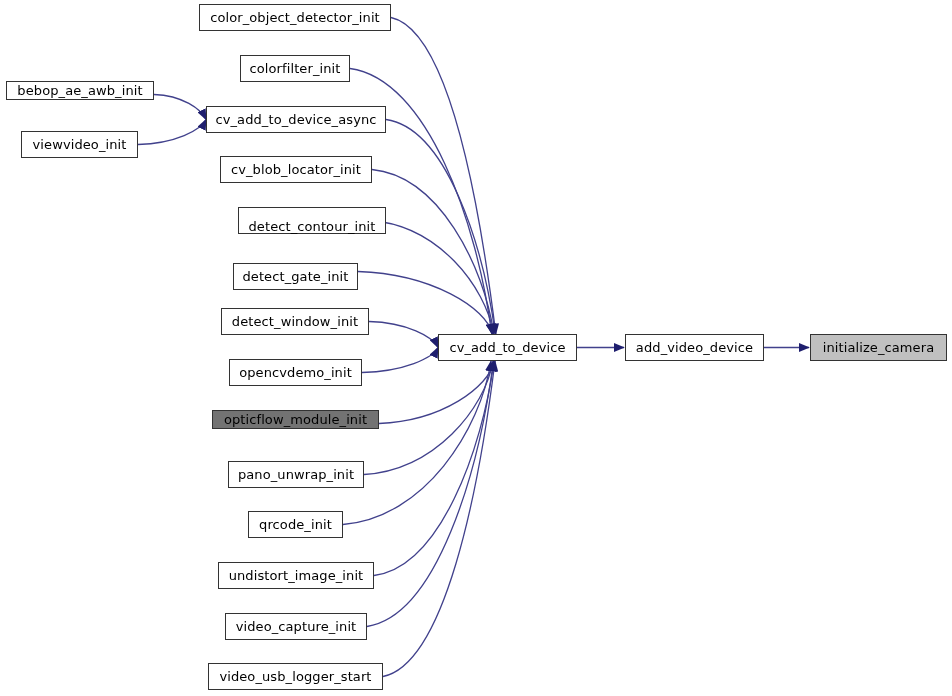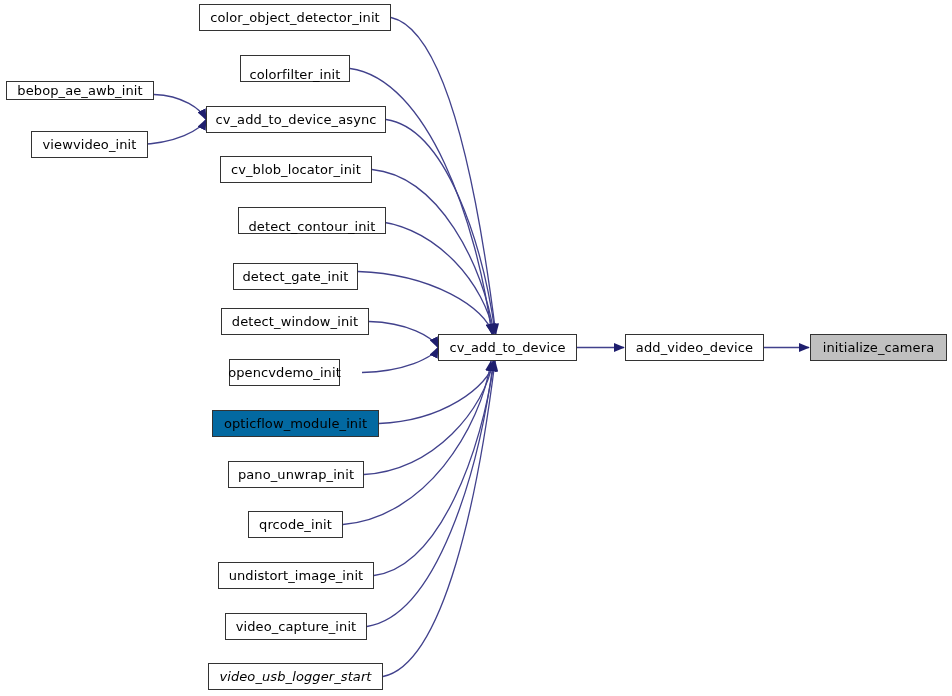--- a/index.html
+++ b/index.html
@@ -73,30 +73,30 @@
       <path d="M374,575.5 C440.0825,566.92 481.57,451.09000000000003 494.15,361" fill="none" stroke="#41418c" stroke-width="1.3" marker-end="url(#ah)"></path>
       <path d="M367,626.5 C436.5475,615.88 478.83,472.51 493.45,361" fill="none" stroke="#41418c" stroke-width="1.3" marker-end="url(#ah)"></path>
       <path d="M383,676.5 C444.6275,663.88 478.43,493.51 495.05,361" fill="none" stroke="#41418c" stroke-width="1.3" marker-end="url(#ah)"></path>
       <path d="M577,347.5 L624,347.5" fill="none" stroke="#41418c" stroke-width="1.3" marker-end="url(#ah)"></path>
       <path d="M764,347.5 L809,347.5" fill="none" stroke="#41418c" stroke-width="1.3" marker-end="url(#ah)"></path>
     </svg>
   <div id="node-layer">
       <div class="graph-node" style="left: 199px; top: 4px; width: 192px; height: 27px; border-color: rgb(51, 51, 51); background: rgb(255, 255, 255); color: rgb(0, 0, 0);">
         <span class="node-label">color_object_detector_init</span>
       </div>
-      <div class="graph-node" style="left: 240px; top: 55px; width: 110px; height: 27px; border-color: rgb(51, 51, 51); background: rgb(255, 255, 255); color: rgb(0, 0, 0); align-items: flex-end;">
+      <div class="graph-node" style="left: 240px; top: 55px; width: 110px; height: 27px; border-color: rgb(51, 51, 51); background: rgb(255, 255, 255); color: rgb(0, 0, 0);">
         <span class="node-label">colorfilter_init</span>
       </div>
       <div class="graph-node" style="left: 6px; top: 81px; width: 148px; height: 19px; border-color: rgb(51, 51, 51); background: rgb(255, 255, 255); color: rgb(0, 0, 0);">
         <span class="node-label">bebop_ae_awb_init</span>
       </div>
       <div class="graph-node" style="left: 206px; top: 106px; width: 180px; height: 27px; border-color: rgb(51, 51, 51); background: rgb(255, 255, 255); color: rgb(0, 0, 0);">
         <span class="node-label">cv_add_to_device_async</span>
       </div>
-      <div class="graph-node" style="left: 31px; top: 131px; width: 117px; height: 27px; border-color: rgb(51, 51, 51); background: rgb(255, 255, 255); color: rgb(0, 0, 0); align-items: center;">
+      <div class="graph-node" style="left: 21px; top: 131px; width: 117px; height: 27px; border-color: rgb(51, 51, 51); background: rgb(255, 255, 255); color: rgb(0, 0, 0); align-items: center;">
         <span class="node-label">viewvideo_init</span>
       </div>
       <div class="graph-node" style="left: 220px; top: 156px; width: 152px; height: 27px; border-color: rgb(51, 51, 51); background: rgb(255, 255, 255); color: rgb(0, 0, 0);">
         <span class="node-label">cv_blob_locator_init</span>
       </div>
       <div class="graph-node" style="left: 238px; top: 207px; width: 148px; height: 27px; border-color: rgb(51, 51, 51); background: rgb(255, 255, 255); color: rgb(0, 0, 0); align-items: flex-end;">
         <span class="node-label">detect_contour_init</span>
       </div>
       <div class="graph-node" style="left: 233px; top: 263px; width: 125px; height: 27px; border-color: rgb(51, 51, 51); background: rgb(255, 255, 255); color: rgb(0, 0, 0);">
         <span class="node-label">detect_gate_init</span>
@@ -106,35 +106,35 @@
       </div>
       <div class="graph-node" style="left: 438px; top: 334px; width: 139px; height: 27px; border-color: rgb(51, 51, 51); background: rgb(255, 255, 255); color: rgb(0, 0, 0);">
         <span class="node-label">cv_add_to_device</span>
       </div>
       <div class="graph-node" style="left: 625px; top: 334px; width: 139px; height: 27px; border-color: rgb(51, 51, 51); background: rgb(255, 255, 255); color: rgb(0, 0, 0);">
         <span class="node-label">add_video_device</span>
       </div>
       <div class="graph-node highlight" style="left: 810px; top: 334px; width: 137px; height: 27px; border-color: rgb(51, 51, 51); background: rgb(192, 192, 192); color: rgb(0, 0, 0);">
         <span class="node-label">initialize_camera</span>
       </div>
-      <div class="graph-node" style="left: 229px; top: 359px; width: 111px; height: 27px; border-color: rgb(51, 51, 51); background: rgb(255, 255, 255); color: rgb(0, 0, 0); text-align: center;">
+      <div class="graph-node" style="left: 229px; top: 359px; width: 133px; height: 27px; border-color: rgb(51, 51, 51); background: rgb(255, 255, 255); color: rgb(0, 0, 0); text-align: center;">
         <span class="node-label">opencvdemo_init</span>
       </div>
-      <div class="graph-node" style="left: 212px; top: 410px; width: 167px; height: 27px; border-color: rgb(51, 51, 51); background: #0369a1; color: rgb(0, 0, 0);">
+      <div class="graph-node" style="left: 212px; top: 410px; width: 167px; height: 19px; border-color: rgb(51, 51, 51); background: #737373; color: rgb(0, 0, 0);">
         <span class="node-label">opticflow_module_init</span>
       </div>
       <div class="graph-node" style="left: 228px; top: 461px; width: 136px; height: 27px; border-color: rgb(51, 51, 51); background: rgb(255, 255, 255); color: rgb(0, 0, 0);">
         <span class="node-label">pano_unwrap_init</span>
       </div>
       <div class="graph-node" style="left: 248px; top: 511px; width: 95px; height: 27px; border-color: rgb(51, 51, 51); background: rgb(255, 255, 255); color: rgb(0, 0, 0);">
         <span class="node-label">qrcode_init</span>
       </div>
       <div class="graph-node" style="left: 218px; top: 562px; width: 156px; height: 27px; border-color: rgb(51, 51, 51); background: rgb(255, 255, 255); color: rgb(0, 0, 0);">
         <span class="node-label">undistort_image_init</span>
       </div>
       <div class="graph-node" style="left: 225px; top: 613px; width: 142px; height: 27px; border-color: rgb(51, 51, 51); background: rgb(255, 255, 255); color: rgb(0, 0, 0);">
         <span class="node-label">video_capture_init</span>
       </div>
-      <div class="graph-node" style="left: 208px; top: 663px; width: 175px; height: 27px; border-color: rgb(51, 51, 51); background: rgb(255, 255, 255); color: rgb(0, 0, 0); font-style: italic;">
+      <div class="graph-node" style="left: 208px; top: 663px; width: 175px; height: 27px; border-color: rgb(51, 51, 51); background: rgb(255, 255, 255); color: rgb(0, 0, 0);">
         <span class="node-label">video_usb_logger_start</span>
       </div>
     </div>
 </div>
 
 </body></html>

